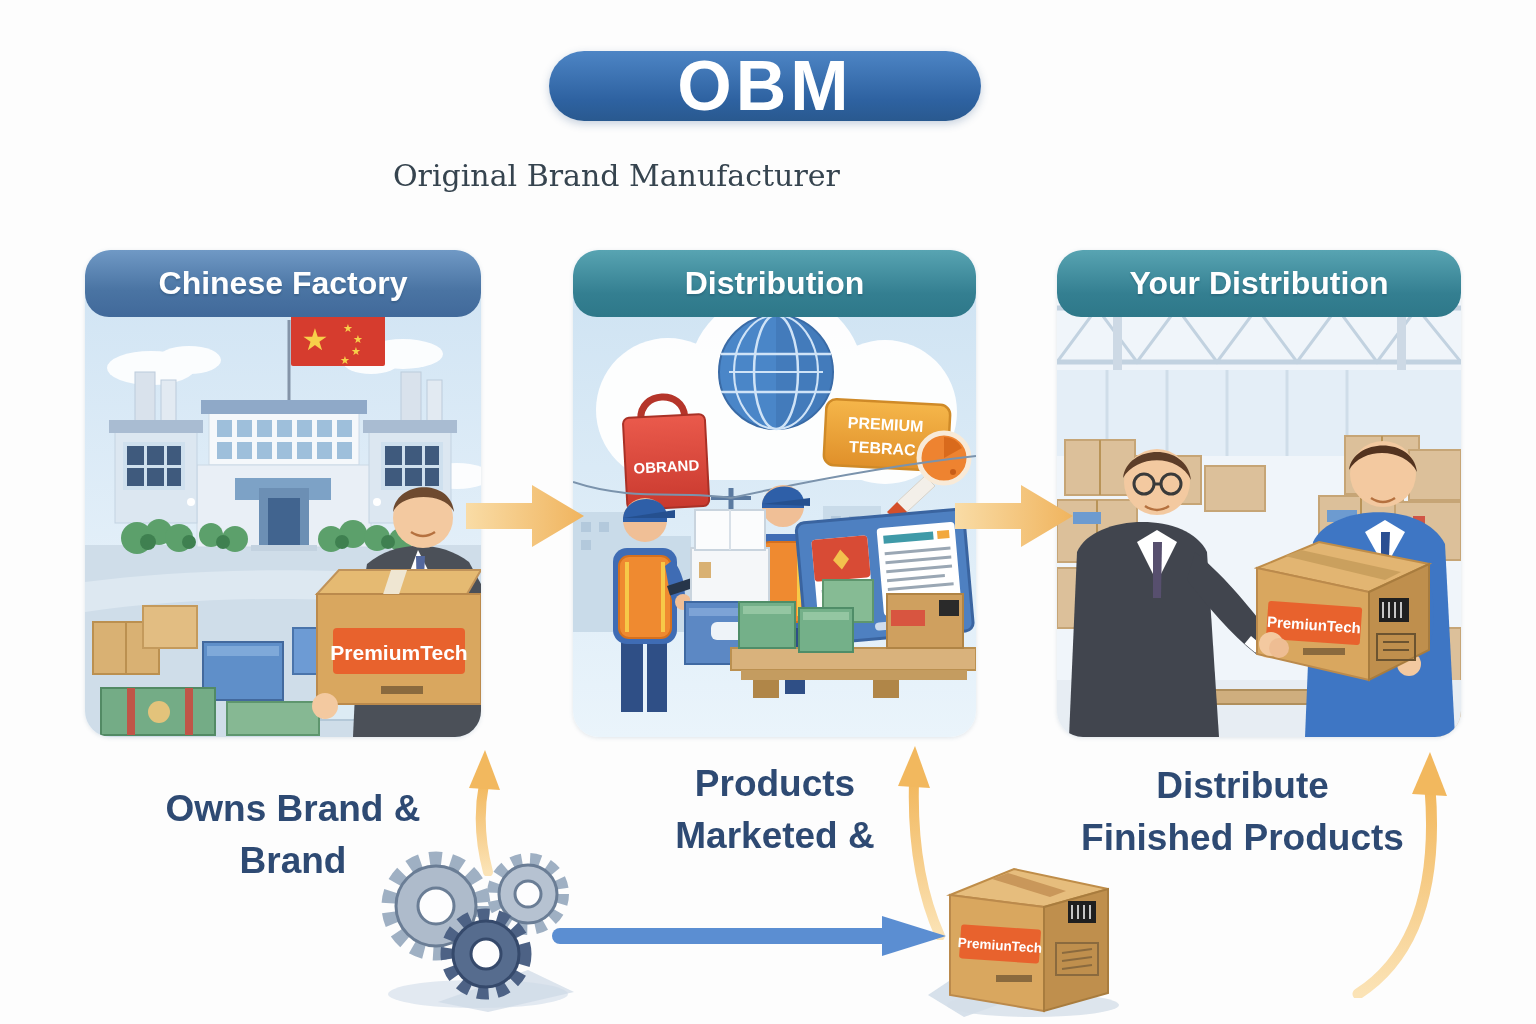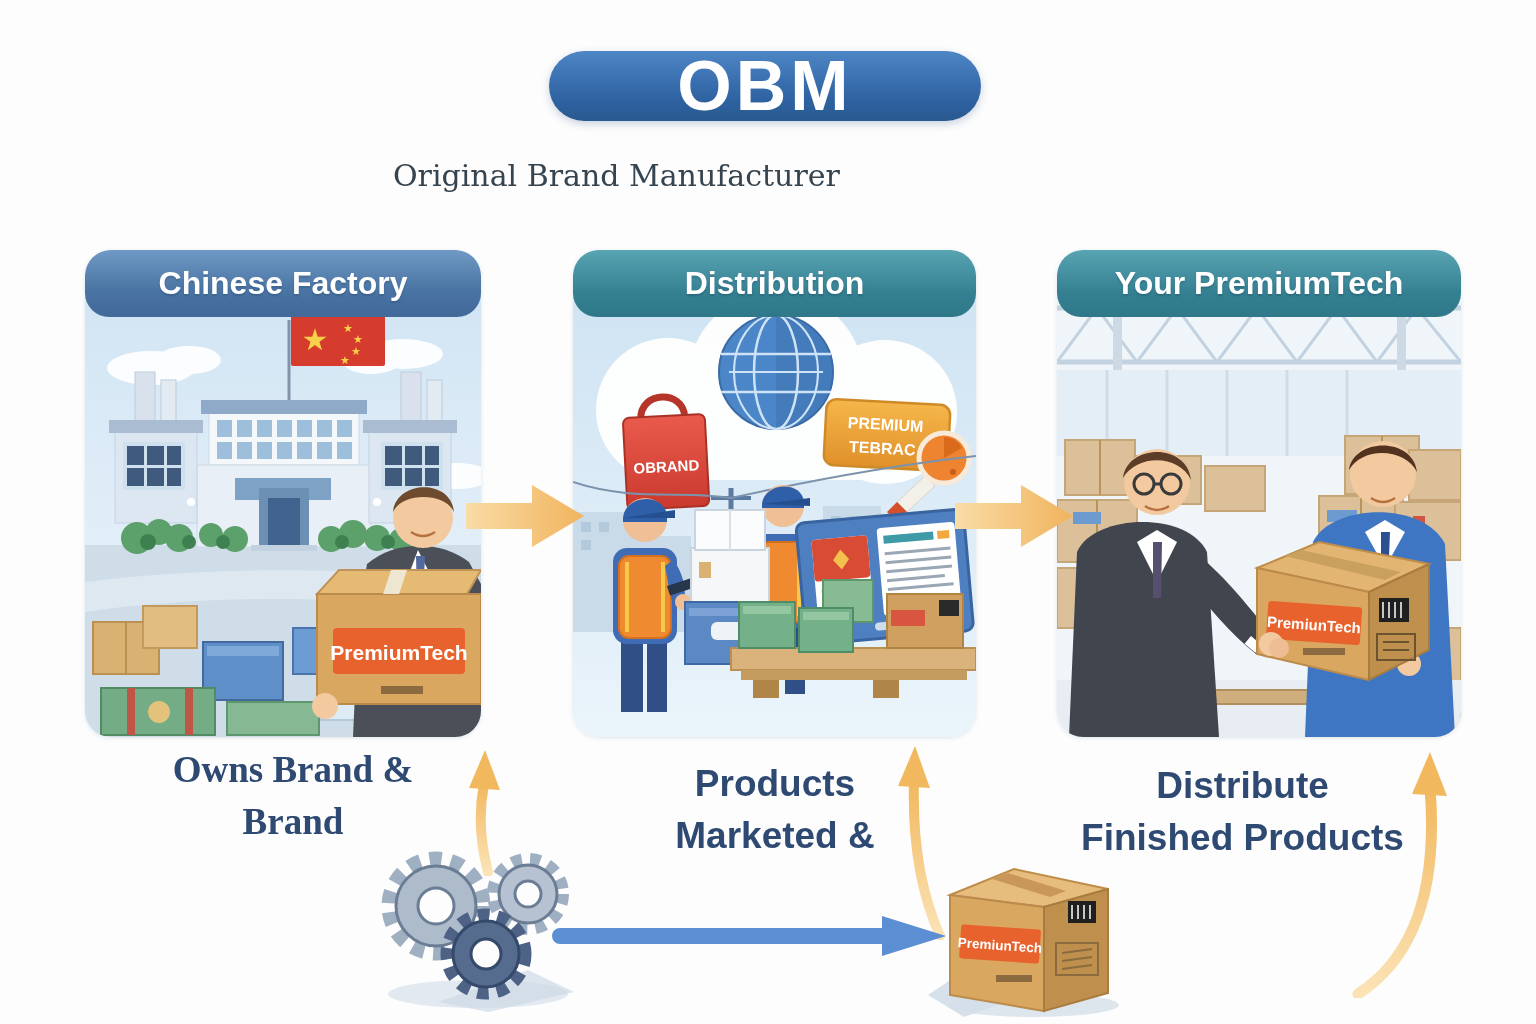--- a/index.html
+++ b/index.html
@@ -424,21 +424,21 @@
       <line x1="326" y1="392" x2="352" y2="392" stroke="#6b5330" stroke-width="2"></line>
       <line x1="326" y1="400" x2="352" y2="400" stroke="#6b5330" stroke-width="2"></line>
       <rect x="246" y="398" width="42" height="7" fill="#8a6a3e"></rect>
     </g>
     <g>
       <circle cx="214" cy="394" r="12" fill="#f3c9a0"></circle>
       <circle cx="222" cy="398" r="10" fill="#eebd93"></circle>
     </g>
   </svg>
   <div class="panel-header header-teal">
-    <span>Your PremiumTech</span>
+    <span>Your Distribution</span>
   </div>
 </div>
 
 <svg class="abs" style="left:466px;top:480px;" width="122" height="72" viewBox="0 0 122 72">
   <defs>
       <linearGradient id="fa1" x1="0" y1="0" x2="1" y2="0">
     <stop offset="0" stop-color="#f9dca6"></stop>
         <stop offset="1" stop-color="#f0b45e"></stop>
       </linearGradient>
     </defs>
@@ -447,21 +447,21 @@
 <svg class="abs" style="left:955px;top:480px;" width="122" height="72" viewBox="0 0 122 72">
   <defs>
       <linearGradient id="fa2" x1="0" y1="0" x2="1" y2="0">
     <stop offset="0" stop-color="#f9dca6"></stop>
         <stop offset="1" stop-color="#f0b45e"></stop>
       </linearGradient>
     </defs>
   <polygon points="0,23 66,23 66,5 118,36 66,67 66,49 0,49" fill="url(#fa2)"></polygon>
 </svg>
 
-<div class="abs caption" style="left:78px;width:430px;top:744px;font-family:Liberation Serif, serif;">
+<div class="abs caption" style="left:78px;width:430px;top:783px;">
   <div>Owns Brand &amp;</div>
   <div>Brand</div>
 </div>
 <div class="abs caption" style="left:605px;width:340px;top:758px;">
   <div>Products</div>
   <div>Marketed &amp;</div>
 </div>
 <div class="abs caption" style="left:1060px;width:365px;top:760px;">
   <div>Distribute</div>
   <div class="light">Finished Products</div>

